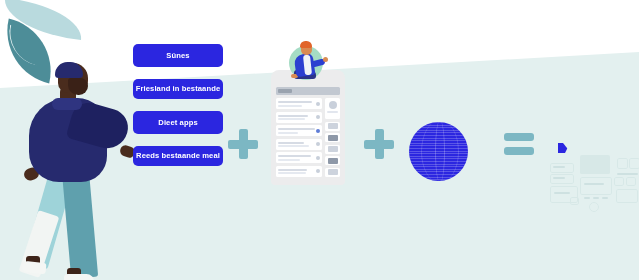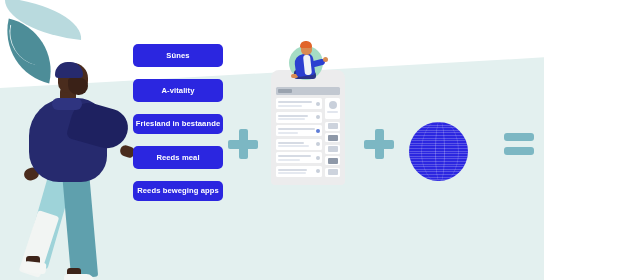--- a/index.html
+++ b/index.html
@@ -1,21 +1,21 @@
 <!DOCTYPE html>
 <html><head>
 <meta charset="utf-8">
 <style>
   html,body{margin:0;padding:0;}
   body{
     width:639px;height:280px;overflow:hidden;
     font-family:"Liberation Sans", sans-serif;
     background:#ffffff;
   }
-  #stage{position:relative;width:544px;height:280px;overflow:hidden;background:#ffffff;}
+  #stage{position:relative;width:639px;height:280px;overflow:hidden;background:#ffffff;}
 
   
   .bg-mint{
     position:absolute;left:0;top:0;width:639px;height:280px;
     background:#e3f0ef;
   }
   .bg-white-wedge{
     position:absolute;left:0;top:0;width:639px;height:120px;
     background:#ffffff;
     clip-path:polygon(0 0, 639px 0, 639px 52px, 0 88px);
@@ -268,24 +268,23 @@
     <div class="w-hand-front"></div>
     <div class="w-neck"></div>
     <div class="w-collar"></div>
     <div class="w-head"></div>
     <div class="w-beard"></div>
     <div class="w-hair"></div>
   </div>
 
   <div class="pill-col">
     <div class="pill">Sûnes</div>
-    <div class="pill">A-vitality</div>
     <div class="pill two-line">Friesland in bestaande</div>
-    <div class="pill">Reeds meal</div>
-    <div class="pill two-line">Reeds beweging apps</div>
+    <div class="pill">Dieet apps</div>
+    <div class="pill two-line">Reeds bestaande meal</div>
   </div>
 
   <div class="op-plus" style="left:228px;top:129px;">
     <div class="bar-h"></div>
     <div class="bar-v"></div>
   </div>
 
   <div class="phone">
     <div class="phone-head"></div>
     <div class="phone-head-txt"></div>

